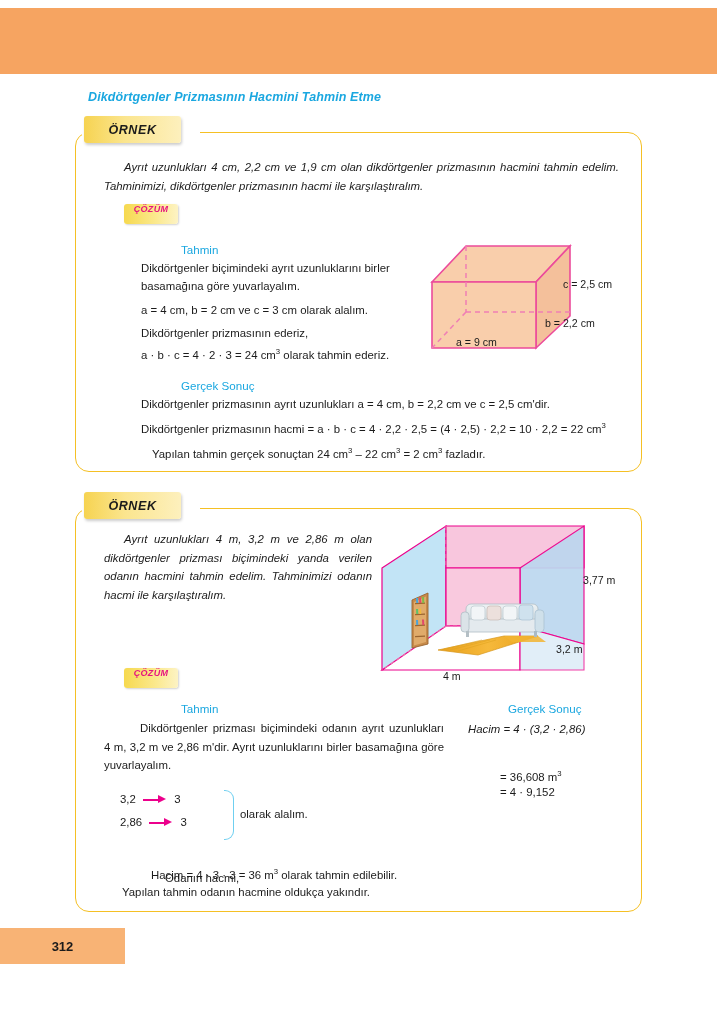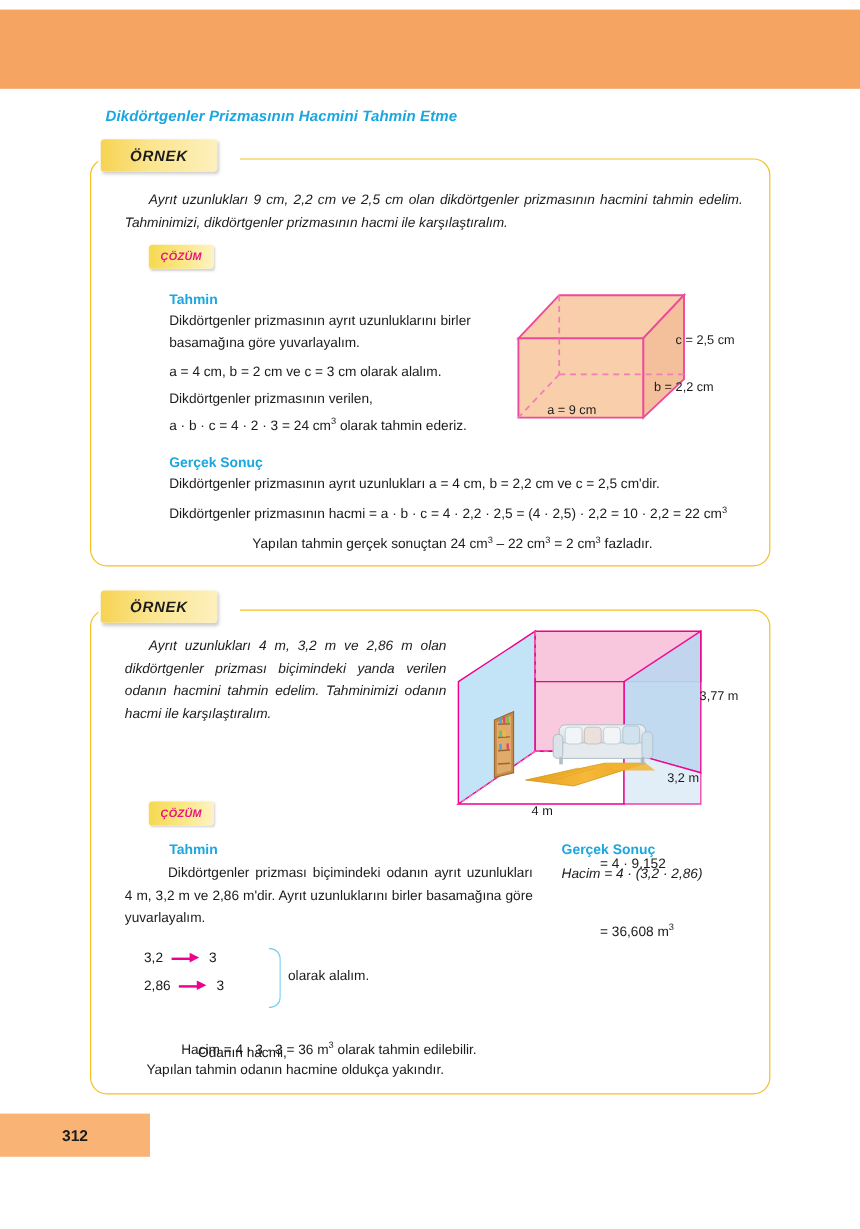--- a/index.html
+++ b/index.html
@@ -81,21 +81,20 @@
 
   
   .cozum-badge {
     position: absolute;
     width: 54px;
     height: 20px;
     border-radius: 3px;
     background: linear-gradient(90deg, #f6d94f 0%, #fbe98f 60%, #fdf3c4 100%);
     box-shadow: 1px 1px 2px rgba(0,0,0,0.18);
     display: flex;
-    align-items: center;
     justify-content: center;
   }
   .cozum-badge.c1 { left: 124px; top: 204px; }
   .cozum-badge.c2 { left: 124px; top: 668px; }
   .cozum-badge .label {
     font-size: 9px;
     font-weight: bold;
     font-style: italic;
     color: #e6157f;
     letter-spacing: 0.3px;
@@ -105,23 +104,24 @@
   .body-text {
     position: absolute;
     font-size: 11.4px;
     color: #1b1b1b;
     line-height: 15px;
   }
   .italic { font-style: italic; }
   .blue-head {
     position: absolute;
     font-size: 11.6px;
-    font-weight: bold;
+    font-weight: normal;
     color: #1aa7e0;
     white-space: nowrap;
+    margin-left: 40px;
   }
   .just {
     text-align: justify;
   }
   sup { font-size: 0.68em; vertical-align: super; line-height: 0; }
 
   
   .ex1-intro {
     left: 104px; top: 158px; width: 515px;
     line-height: 19px;
@@ -130,36 +130,36 @@
 
   .ex1-tahmin-head { left: 141px; top: 243px; }
   .ex1-l1 { left: 141px; top: 259px; width: 285px; line-height: 18px; }
   .ex1-l2 { left: 141px; top: 303px; width: 300px; }
   .ex1-l3 { left: 141px; top: 326px; width: 300px; }
   .ex1-l4 { left: 141px; top: 348px; width: 320px; }
 
   .ex1-gercek-head { left: 141px; top: 379px; }
   .ex1-g1 { left: 141px; top: 397px; width: 500px; }
   .ex1-g2 { left: 141px; top: 422px; width: 510px; white-space: nowrap; }
-  .ex1-g3 { left: 137px; top: 447px; width: 480px; text-align: center; }
+  .ex1-g3 { left: 152px; top: 447px; width: 480px; }
 
   
   .ex2-intro {
     left: 104px; top: 530px; width: 268px;
     line-height: 18.5px;
     text-indent: 20px;
     text-align: justify;
   }
 
   .ex2-tahmin-head { left: 141px; top: 702px; }
   .ex2-t1 { left: 104px; top: 719px; width: 340px; line-height: 18.5px; text-align: justify; text-indent: 36px; }
 
   .ex2-gercek-head { left: 468px; top: 702px; }
   .ex2-r1 { left: 468px; top: 722px; white-space: nowrap; font-style: italic; }
-  .ex2-r2 { left: 500px; top: 713px; white-space: nowrap; }
+  .ex2-r2 { left: 500px; top: 785px; white-space: nowrap; }
   .ex2-r3 { left: 500px; top: 770px; white-space: nowrap; }
 
   .ex2-odanin { left: 122px; top: 871px; margin-left: 43px; }
   .ex2-f1 { left: 122px; top: 868px; width: 420px; padding-left: 29px; }
   .ex2-f2 { left: 122px; top: 885px; width: 430px; }
 
   
   .round-group { position: absolute; left: 120px; top: 793px; width: 240px; height: 46px; }
   .round-row { position: absolute; font-size: 11.4px; color: #1b1b1b; white-space: nowrap; }
   .round-row.r1 { left: 0px; top: 0px; }
@@ -248,30 +248,30 @@
 <div class="top-band"></div>
 
 <div class="section-heading">Dikdörtgenler Prizmasının Hacmini Tahmin Etme</div>
 
 <div class="ornek-box box1"></div>
 <div class="tab-mask m1"></div>
 <div class="ornek-tab t1">
   <span class="label">ÖRNEK</span>
 </div>
 
-<div class="body-text italic ex1-intro just">Ayrıt uzunlukları 9 cm, 2,2 cm ve 2,5 cm olan dikdörtgenler prizmasının hacmini tahmin edelim. Tahminimizi, dikdörtgenler prizmasının hacmi ile karşılaştıralım.</div>
+<div class="body-text italic ex1-intro just">Ayrıt uzunlukları 4 cm, 2,2 cm ve 1,9 cm olan dikdörtgenler prizmasının hacmini tahmin edelim. Tahminimizi, dikdörtgenler prizmasının hacmi ile karşılaştıralım.</div>
 
 <div class="cozum-badge c1">
   <span class="label">ÇÖZÜM</span>
 </div>
 
 <div class="blue-head ex1-tahmin-head">Tahmin</div>
-<div class="body-text ex1-l1">Dikdörtgenler prizmasının ayrıt uzunluklarını birler basamağına göre yuvarlayalım.</div>
+<div class="body-text ex1-l1">Dikdörtgenler biçimindeki ayrıt uzunluklarını birler basamağına göre yuvarlayalım.</div>
 <div class="body-text ex1-l2">a = 4 cm, b = 2 cm ve c = 3 cm olarak alalım.</div>
-<div class="body-text ex1-l3">Dikdörtgenler prizmasının verilen,</div>
+<div class="body-text ex1-l3">Dikdörtgenler prizmasının ederiz,</div>
 <div class="body-text ex1-l4">a · b · c = 4 · 2 · 3 = 24 cm<sup>3</sup> olarak tahmin ederiz.</div>
 
 <div class="blue-head ex1-gercek-head">Gerçek Sonuç</div>
 <div class="body-text ex1-g1">Dikdörtgenler prizmasının ayrıt uzunlukları  a = 4 cm, b = 2,2 cm ve c = 2,5 cm'dir.</div>
 <div class="body-text ex1-g2">Dikdörtgenler prizmasının hacmi = a · b · c = 4 · 2,2 · 2,5 = (4 · 2,5) · 2,2 = 10 · 2,2 = 22 cm<sup>3</sup></div>
 <div class="body-text ex1-g3">Yapılan tahmin gerçek sonuçtan 24 cm<sup>3</sup> – 22 cm<sup>3</sup> = 2 cm<sup>3</sup> fazladır.</div>
 
 <div class="prism1">
   <svg width="210" height="118" viewBox="0 0 210 118">
 

